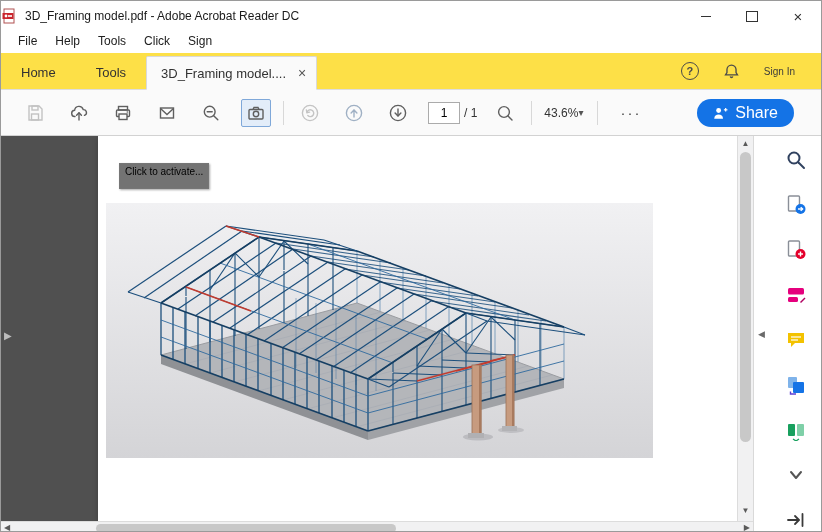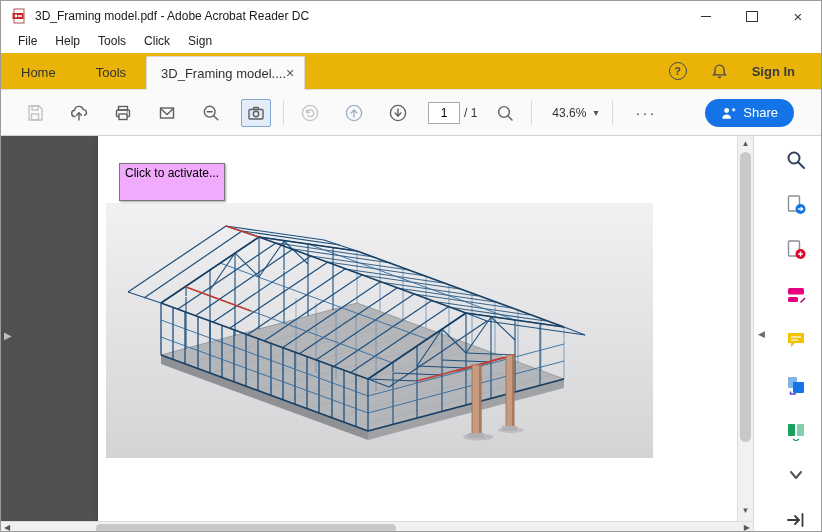--- a/index.html
+++ b/index.html
@@ -1,71 +1,71 @@
 <!DOCTYPE html>
 <html><head>
 <meta charset="utf-8">
 <style>
   html,body{margin:0;padding:0;background:#fff;}
   .win{width:822px;height:532px;position:relative;background:#fff;border:1px solid #9a9a9a;
        box-sizing:border-box;overflow:hidden;font-family:"Liberation Sans",sans-serif;color:#202020;}
 
   
-  .titlebar{height:30px;display:flex;align-items:center;padding-left:10px;background:#fff;}
+  .titlebar{height:30px;display:flex;align-items:center;background:#fff;}
   .title-text{font-size:12px;margin-left:8px;color:#1a1a1a;}
   .win-controls{margin-left:auto;display:flex;height:100%;}
   .win-btn{width:46px;display:flex;align-items:center;justify-content:center;color:#333;cursor:pointer;}
   .glyph-min{width:10px;height:1px;background:#333;}
   .glyph-max{width:10px;height:9px;border:1px solid #333;}
   .glyph-close{font-size:15px;line-height:1;}
 
   
   .menubar{height:22px;display:flex;padding-left:8px;font-size:12px;background:#fff;}
   .menu-item{padding:3px 9px;cursor:pointer;}
 
   
-  .tabstrip{height:36px;background:#eab308;display:flex;align-items:flex-end;position:relative;
+  .tabstrip{height:36px;background:#fde047;display:flex;align-items:flex-end;position:relative;
             border-bottom:1px solid #dddddd;}
   .tab-plain{padding:9px 20px;font-size:13px;color:#323232;cursor:pointer;}
-  .tab-doc{display:flex;align-items:center;background:#fafafa;border:1px solid #d9d9d9;
+  .tab-doc{display:flex;align-items:center;gap:12px;background:#fafafa;border:1px solid #d9d9d9;
            border-bottom:1px solid #fafafa;margin-bottom:-1px;z-index:1;padding:8px 10px 8px 14px;
            font-size:13px;color:#323232;border-radius:2px 2px 0 0;cursor:pointer;}
   .tab-close{font-size:14px;color:#555;cursor:pointer;}
   .tab-right{position:absolute;right:26px;top:0;bottom:0;display:flex;align-items:center;gap:24px;}
   .help-circle{width:16px;height:16px;border:1.4px solid #4a4a4a;border-radius:50%;font-size:11px;
                font-weight:bold;color:#4a4a4a;display:flex;align-items:center;justify-content:center;cursor:pointer;}
-  .signin{font-size:13px;color:#3b3b3b;cursor:pointer;font-weight:bold;}
+  .signin{font-size:10px;color:#3b3b3b;cursor:pointer;}
 
   
   .toolbar{height:45px;background:#fafafa;border-bottom:1px solid #d2d2d2;display:flex;
            align-items:center;padding-left:12px;}
   .tb-icon{width:24px;height:24px;display:flex;align-items:center;justify-content:center;margin:0 10px;cursor:pointer;}
   .tb-box{width:28px;height:26px;border:1px solid #7fa8d9;background:#e3edf9;border-radius:2px;
           display:flex;align-items:center;justify-content:center;margin:0 8px;cursor:pointer;}
   .tb-sep{width:1px;height:24px;background:#d8d8d8;margin:0 4px;}
   .page-input{width:26px;height:18px;border:1px solid #ababab;background:#fff;font-size:12px;
               text-align:center;margin:0 4px 0 8px;font-family:"Liberation Sans",sans-serif;}
   .page-total{font-size:12px;color:#333;margin-right:6px;white-space:pre;}
-  .zoom-group{display:flex;align-items:center;gap:7px;margin-left:16px;cursor:pointer;}
+  .zoom-group{display:flex;align-items:center;margin-left:8px;cursor:pointer;}
   .zoom-text{font-size:12px;color:#333;}
   .zoom-caret{font-size:10px;color:#555;}
   .more-btn{font-size:15px;letter-spacing:2px;color:#444;margin:0 18px;cursor:pointer;}
   .share-btn{margin-left:auto;margin-right:27px;height:28px;border-radius:14px;background:#1473e6;
-             color:#fff;display:flex;align-items:center;gap:7px;padding:0 16px;font-size:13px;cursor:pointer;}
+             color:#fff;display:flex;align-items:center;gap:7px;padding:0 16px;font-size:16px;cursor:pointer;}
 
   
   .main{height:399px;display:flex;background:#505050;}
   .left-col{width:752px;display:flex;flex-direction:column;}
   .upper{display:flex;height:385px;}
   .viewport{width:736px;position:relative;background:#505050;overflow:hidden;}
   .page{position:absolute;left:97px;top:0;width:640px;height:385px;background:#fff;
         box-shadow:2px 2px 7px rgba(0,0,0,.4);}
   .model-area{position:absolute;left:8px;top:67px;width:547px;height:255px;cursor:pointer;}
-  .tooltip{position:absolute;left:118px;top:27px;background:#f0abfc;border:1px solid #767676;
-           padding:2px 5px 20px;font-size:12px;color:#000;box-shadow:1px 1px 2px rgba(0,0,0,.35);
+  .tooltip{position:absolute;left:118px;top:27px;background:#737373;border:1px solid #767676;
+           padding:2px 5px 11px;font-size:10px;color:#000;box-shadow:1px 1px 2px rgba(0,0,0,.35);
            white-space:nowrap;z-index:3;}
   .expand-left{position:absolute;left:3px;top:194px;color:#bdbdbd;font-size:10px;cursor:pointer;}
 
   .vscroll{width:16px;height:385px;background:#f1f1f2;position:relative;border-left:1px solid #dcdcdc;box-sizing:border-box;}
   .vs-up{position:absolute;top:3px;left:0;right:0;text-align:center;font-size:8px;color:#5a5a5a;cursor:pointer;}
   .vs-thumb{position:absolute;top:16px;left:2px;width:11px;height:290px;background:#c8c8c8;border-radius:6px;cursor:pointer;}
   .vs-down{position:absolute;top:370px;left:0;right:0;text-align:center;font-size:8px;color:#5a5a5a;cursor:pointer;}
 
   .hscroll{height:14px;background:#f1f1f2;position:relative;border-top:1px solid #dcdcdc;box-sizing:border-box;}
   .hs-left{position:absolute;left:3px;top:1px;font-size:8px;color:#5a5a5a;cursor:pointer;}

